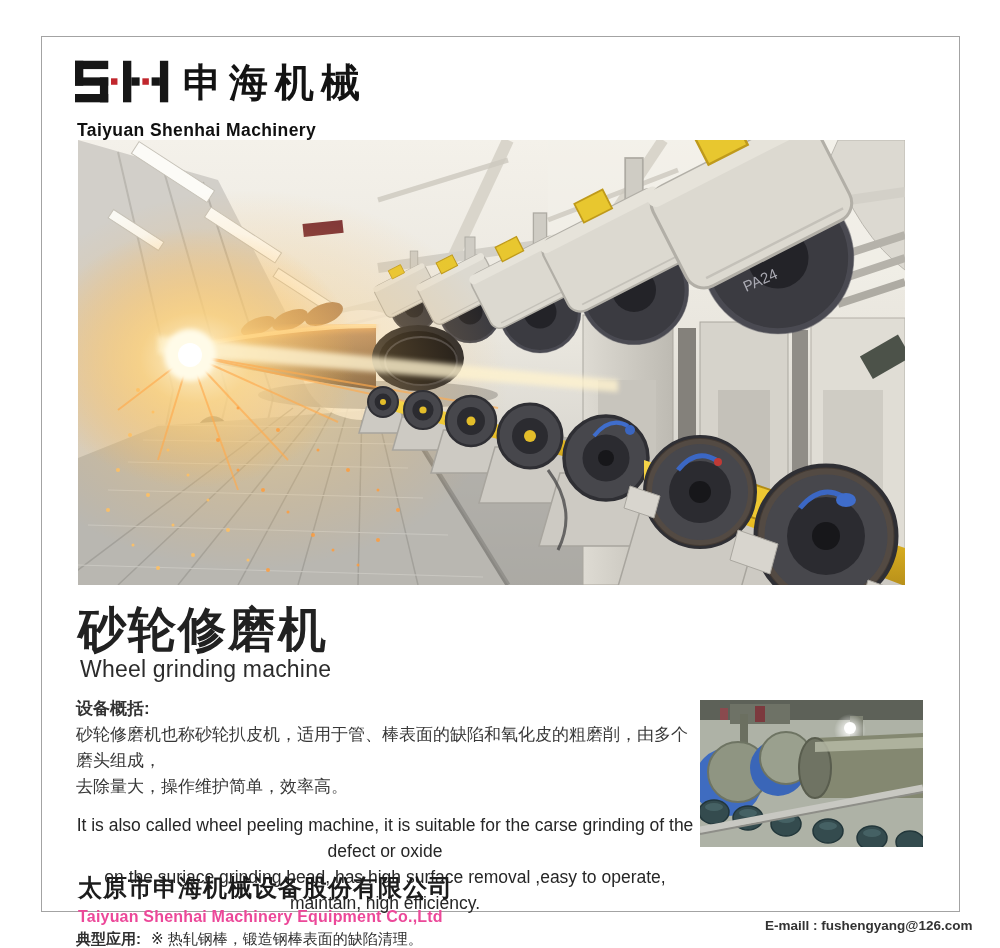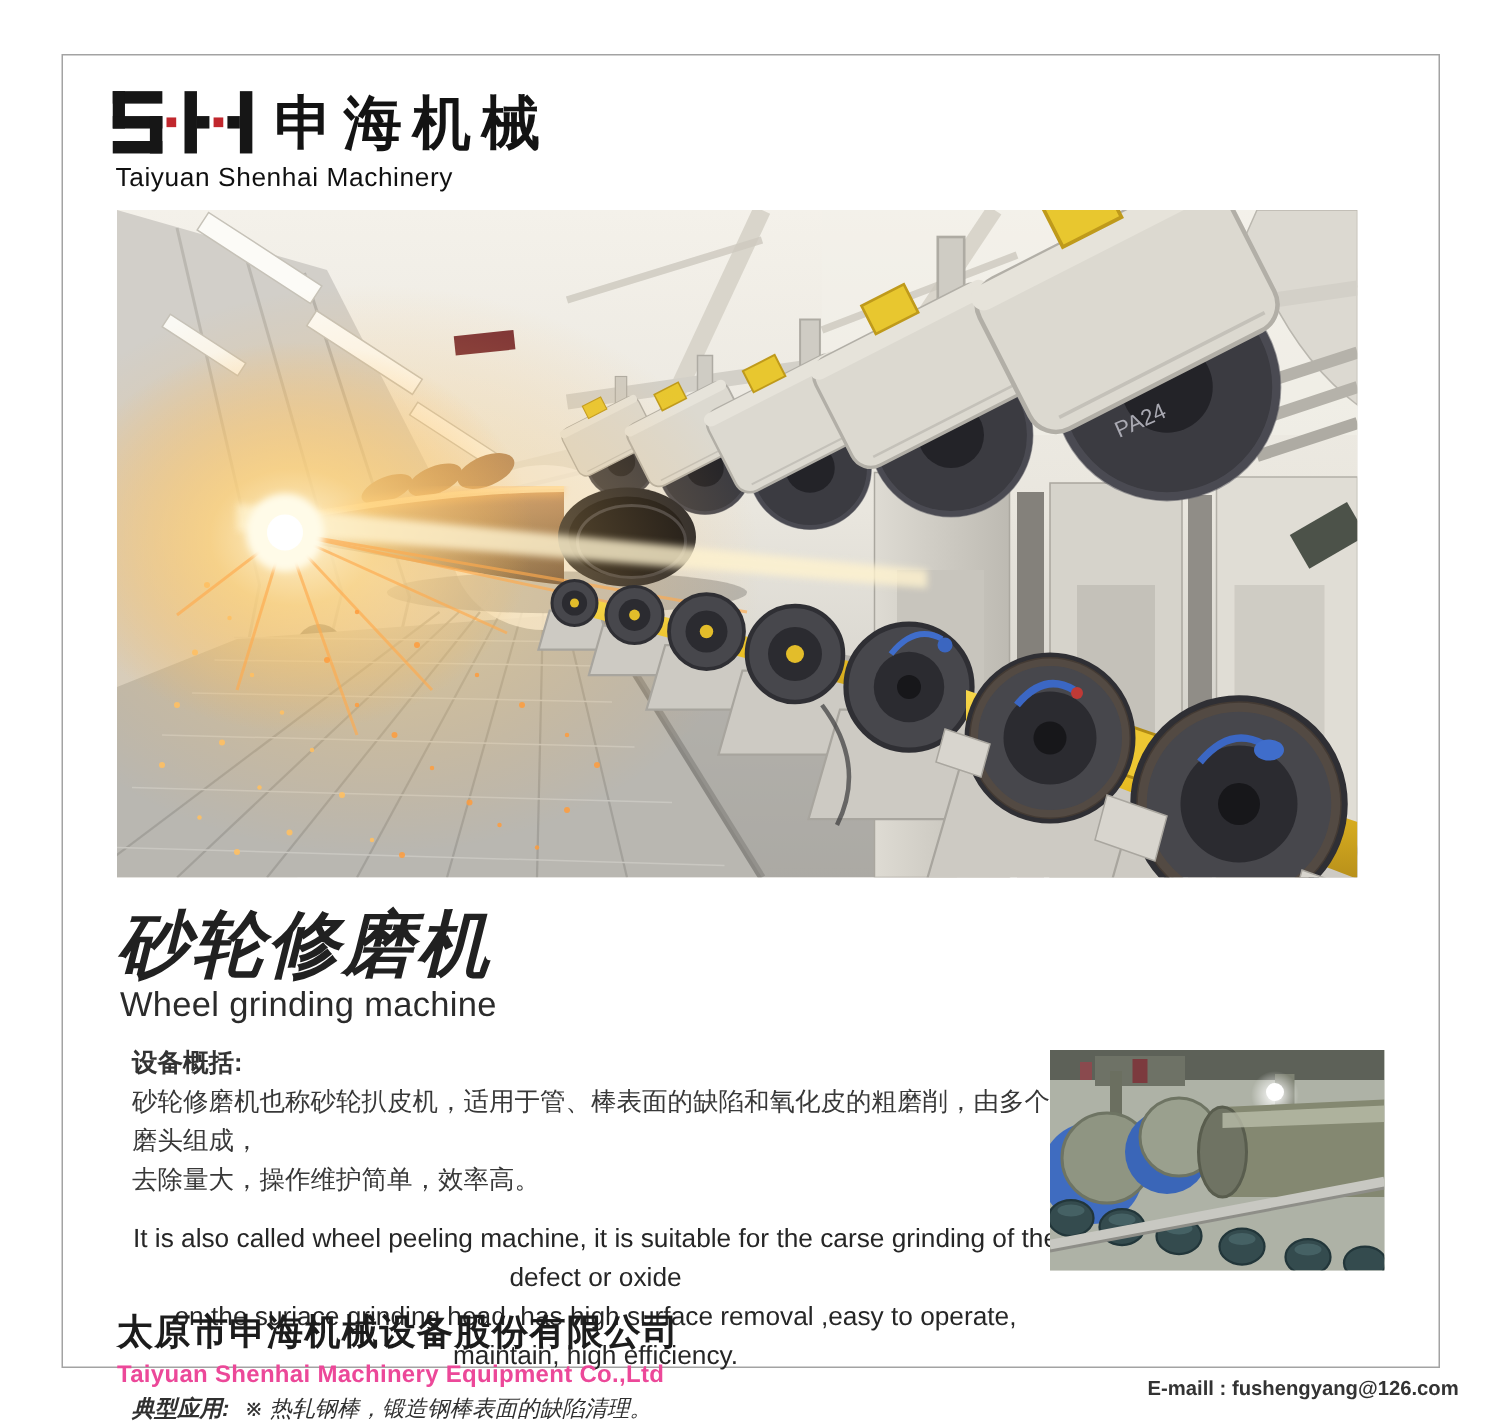--- a/index.html
+++ b/index.html
@@ -7,38 +7,38 @@
     font-family:"Liberation Sans","DejaVu Sans",sans-serif; color:#222; }
   .page { position:relative; width:1000px; height:948px; background:#fff; overflow:hidden; }
   .frame { position:absolute; left:41px; top:36px; width:919px; height:876px;
     border:1px solid #a3a3a3; }
 
   
   .logo-block { position:absolute; left:75px; top:58px; }
   .logo-row { display:flex; align-items:flex-end; gap:12px; }
   .logo-cn { font-size:39px; font-weight:900; letter-spacing:7px; color:#131313; line-height:46px;
     font-family:Liberation Sans, sans-serif; }
-  .logo-en { margin-top:2px; padding-left:2px; font-size:17.5px; font-weight:400;
+  .logo-en { margin-top:14px; padding-left:2px; font-size:17.5px; font-weight:700;
     letter-spacing:.4px; color:#101010; }
 
   
   .hero { position:absolute; left:78px; top:140px; width:827px; height:445px; overflow:hidden; background:#e7e4dd; }
 
   
   .title-cn { position:absolute; left:78px; top:598px; font-size:48px; font-weight:600;
-    letter-spacing:2px; color:#212121;font-style:italic; }
+    letter-spacing:2px; color:#212121; }
   .title-en { position:absolute; left:80px; top:656px; font-size:23px; font-weight:400;
     color:#2b2b2b; letter-spacing:.2px; }
 
-  .copy { position:absolute; left:88px; top:696px; width:618px; }
+  .copy { position:absolute; left:76px; top:696px; width:618px; }
   .copy .label { font-size:17px; font-weight:600; color:#333; line-height:26px; }
   .copy .cn { font-size:17px; color:#383838; line-height:26px; display:block; }
   .copy .en-wrap { margin-top:12px; }
   .copy .en { font-size:17.5px; color:#262626; line-height:26px; display:block;text-align:center; }
-  .app-line { margin-top:14px; font-size:15px; color:#303030;font-style:italic; }
+  .app-line { margin-top:14px; font-size:15px; color:#303030; }
   .app-line .app-label { font-weight:600; margin-right:10px; }
 
   
   .thumb { position:absolute; left:700px; top:700px; width:223px; height:147px; overflow:hidden; background:#aeb2a6; }
 
   
   .company { position:absolute; left:78px; top:872px; }
   .company-cn { font-size:24px; font-weight:700; color:#1c1c1c; letter-spacing:1px; }
   .company-en { margin-top:4px; font-size:16px; font-weight:700; color:#ec4899; letter-spacing:.2px; }
   .contact { position:absolute; left:765px; top:882px; font-size:13.5px; font-weight:600;

